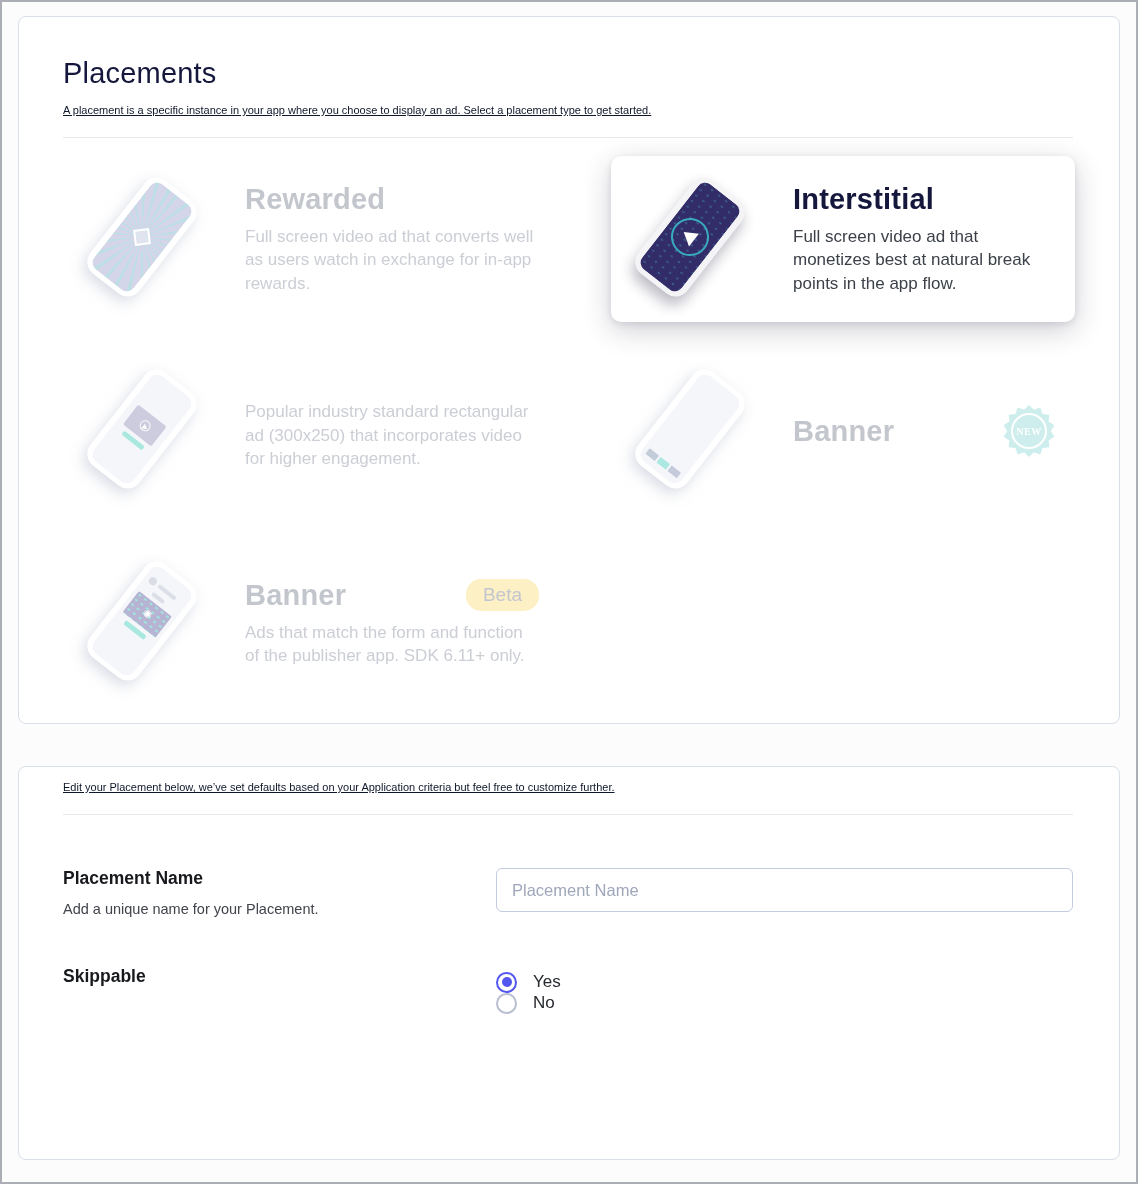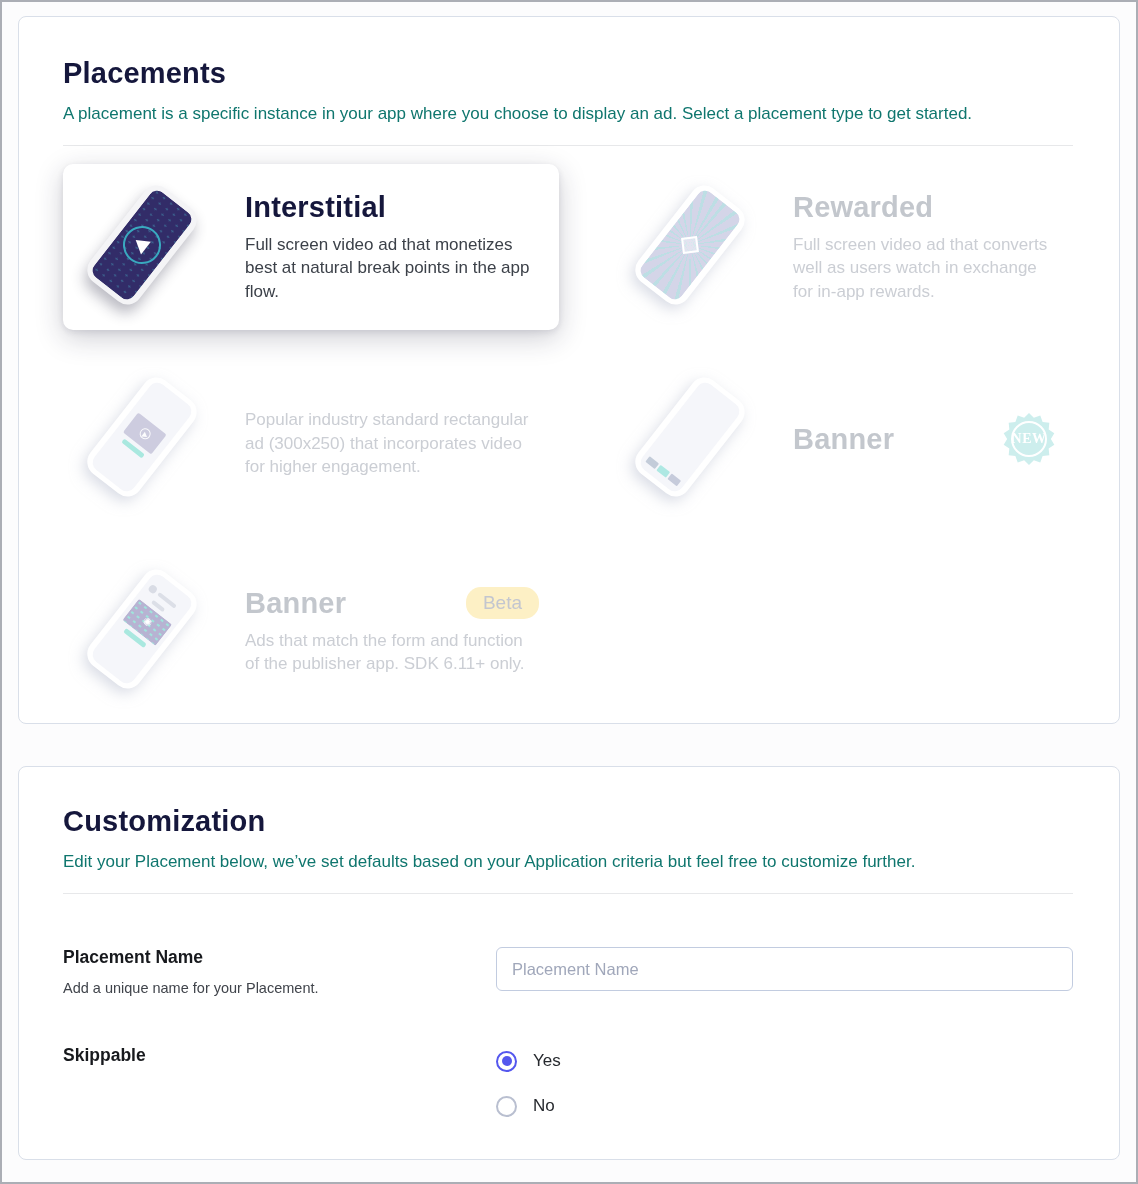--- a/index.html
+++ b/index.html
@@ -21,28 +21,29 @@
     border-radius: 8px;
     margin: 14px 16px 0 16px;
     padding: 0 46px 0 44px;
   }
   .panel-placements { height: 708px; }
   .panel-customization { height: 394px; margin-top: 42px; }
 
   .section-title {
     margin: 40px 0 0 0;
     font-size: 29px;
-    font-weight: 700;
+    font-weight: 400;
     letter-spacing: 0.2px;
     color: #15173c;
   }
   .section-subtitle {
     margin: 14px 0 0 0;
-    font-size: 17px;
-    color: #0f766e;
+    font-size: 11px;
+    color: #0f172a;
+    text-decoration: underline;
   }
   .divider {
     border: none;
     border-top: 1px solid #e7e8ea;
     margin: 21px 0 0 0;
   }
 
   
   .cards-grid {
     display: grid;
@@ -193,21 +194,21 @@
     width: 52px; height: 52px;
     background: var(--new-badge, #cdeeed);
     display: flex; align-items: center; justify-content: center;
     flex: none;
   }
   .badge-new-inner {
     width: 36px; height: 36px; border-radius: 50%;
     border: 2px solid #fff;
     display: flex; align-items: center; justify-content: center;
     font-family: "Liberation Serif", "DejaVu Serif", serif;
-    font-weight: 700; font-size: 14px; letter-spacing: 0.5px;
+    font-weight: 700; font-size: 10px; letter-spacing: 0.5px;
     color: #fff;
   }
 
   
   .form-row {
     display: grid;
     grid-template-columns: 433px 1fr;
     align-items: start;
   }
   .form-row-name { margin-top: 53px; }
@@ -230,21 +231,21 @@
     height: 44px;
     border: 1px solid #c2cce0;
     border-radius: 6px;
     padding: 0 15px;
     font-size: 16.5px;
     font-family: "Liberation Sans", "DejaVu Sans", sans-serif;
     color: #2a2e35;
     outline: none;
   }
   .text-input::placeholder { color: #a0a7ba; }
-  .radio-group { display: flex; flex-direction: column; gap: 24px; padding-top: 6px; }
+  .radio-group { display: flex; flex-direction: column; padding-top: 6px; }
   .radio-option { display: flex; align-items: center; gap: 16px; cursor: pointer; }
   .radio-circle {
     width: 21px; height: 21px; border-radius: 50%;
     border: 2px solid #b9bfd0;
     background: #fff;
     position: relative;
     flex: none;
   }
   .radio-option.checked .radio-circle { border-color: var(--accent, #5457ee); }
   .radio-option.checked .radio-circle::after {
@@ -259,52 +260,52 @@
 <body>
 
 <div class="viewport">
 
   <section class="panel panel-placements">
     <h1 class="section-title">Placements</h1>
     <p class="section-subtitle">A placement is a specific instance in your app where you choose to display an ad. Select a placement type to get started.</p>
     <hr class="divider">
 
     <div class="cards-grid">
+
+      <div class="card">
+        <div class="phone-wrap">
+          <div class="phone phone-rewarded">
+            <div class="screen">
+              <span class="diamond"></span>
+            </div>
+          </div>
+        </div>
+        <div class="card-text">
+          <div class="card-title-row">
+            <h3 class="card-title">Rewarded</h3>
+          </div>
+          <p class="card-desc">Full screen video ad that converts well as users watch in exchange for in-app rewards.</p>
+        </div>
+      </div>
 
       <div class="card selected">
         <div class="phone-wrap">
           <div class="phone phone-interstitial">
             <div class="screen">
               <span class="play-ring">
                   <span class="play-tri"></span>
                 </span>
             </div>
           </div>
         </div>
         <div class="card-text">
           <div class="card-title-row">
             <h3 class="card-title">Interstitial</h3>
           </div>
           <p class="card-desc">Full screen video ad that monetizes best at natural break points in the app flow.</p>
-        </div>
-      </div>
-
-      <div class="card">
-        <div class="phone-wrap">
-          <div class="phone phone-rewarded">
-            <div class="screen">
-              <span class="diamond"></span>
-            </div>
-          </div>
-        </div>
-        <div class="card-text">
-          <div class="card-title-row">
-            <h3 class="card-title">Rewarded</h3>
-          </div>
-          <p class="card-desc">Full screen video ad that converts well as users watch in exchange for in-app rewards.</p>
         </div>
       </div>
 
       <div class="card">
         <div class="phone-wrap">
           <div class="phone phone-mrec">
             <div class="screen">
               <span class="mrec-ad">
                   <span class="mrec-play"></span>
                 </span>
@@ -361,21 +362,20 @@
             <span class="badge-beta">Beta</span>
           </div>
           <p class="card-desc">Ads that match the form and function of the publisher app. SDK 6.11+ only.</p>
         </div>
       </div>
 
     </div>
   </section>
 
   <section class="panel panel-customization">
-    <h2 class="section-title" style="margin-top:38px;">Customization</h2>
     <p class="section-subtitle">Edit your Placement below, we’ve set defaults based on your Application criteria but feel free to customize further.</p>
     <hr class="divider">
 
     <div class="form-row form-row-name">
       <div>
         <p class="field-label">Placement Name</p>
         <p class="field-helper">Add a unique name for your Placement.</p>
       </div>
       <div>
         <input type="text" class="text-input" placeholder="Placement Name" style="">

